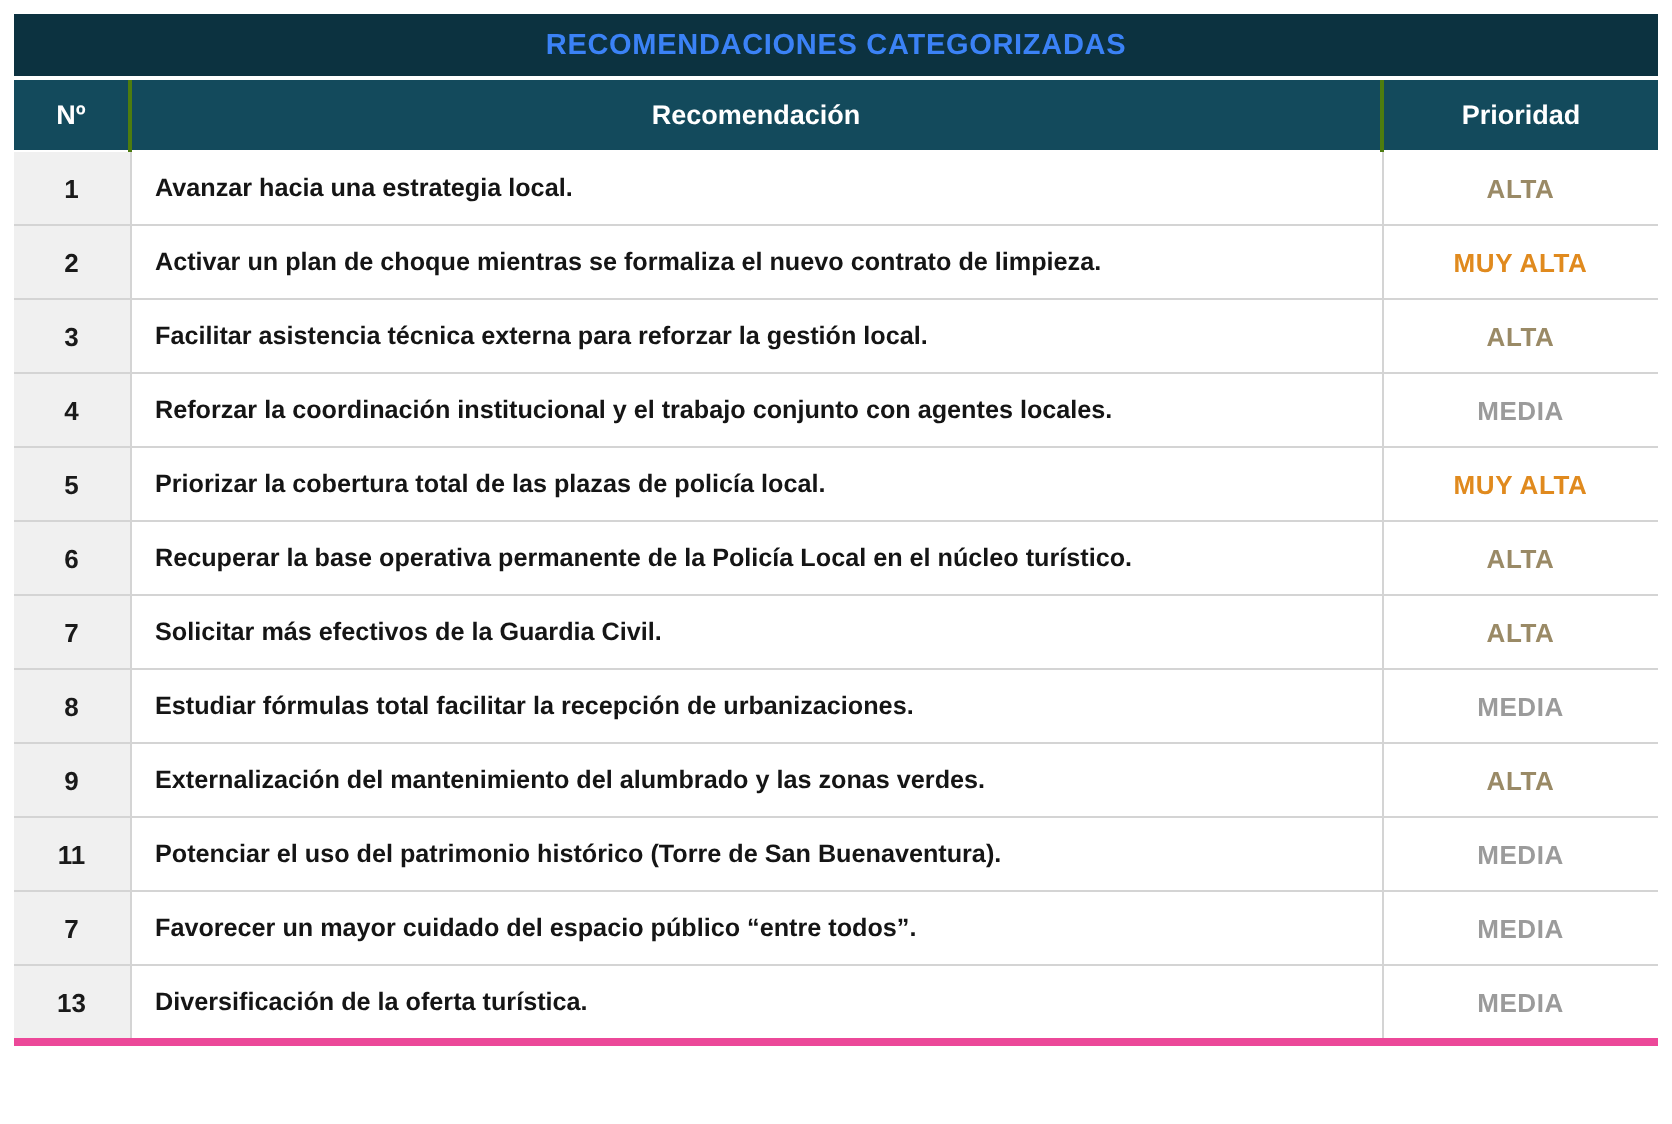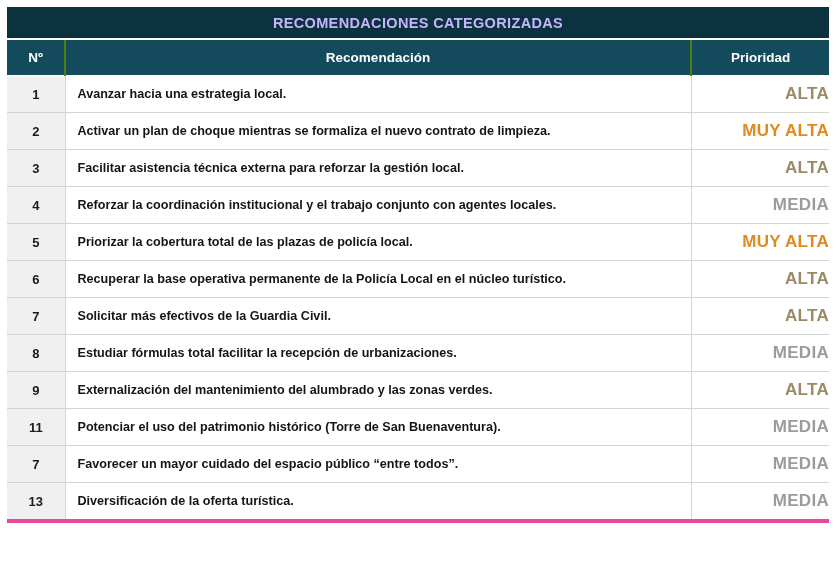--- a/index.html
+++ b/index.html
@@ -24,21 +24,21 @@
 
   table.rec-table {
     border-collapse: collapse;
     width: 822px;
     table-layout: fixed;
   }
 
   
   tr.title-row > th {
     background: #0c3240;
-    color: #c4b5fd;
+    color: #3b82f6;
     font-size: 14.5px;
     font-weight: bold;
     letter-spacing: .35px;
     text-align: center;
     height: 31px;
     padding: 0;
     border: none;
     border-bottom: 2px solid #ffffff;
   }
 
@@ -85,23 +85,23 @@
     padding-left: 12px;
     padding-right: 8px;
     white-space: nowrap;
     overflow: hidden;
     text-overflow: ellipsis;
     margin-left: 11px;
   }
 
   td.cell-prio {
     background: #ffffff;
-    text-align: right;
+    text-align: center;
     font-weight: bold;
-    font-size: 17px;
+    font-size: 13px;
     letter-spacing: .3px;
   }
 
   .prio-alta      { color: #9a8a66; }
   .prio-muy-alta  { color: #e08a1e; }
   .prio-media     { color: #9b9b9b; }
 
   col.c-num  { width: 58px; }
   col.c-rec  { width: 626px; }
   col.c-prio { width: 138px; }

